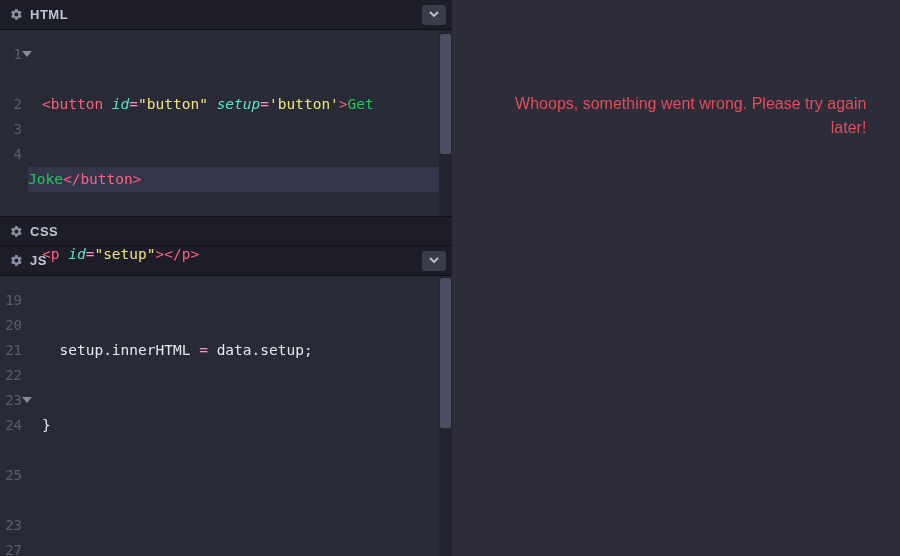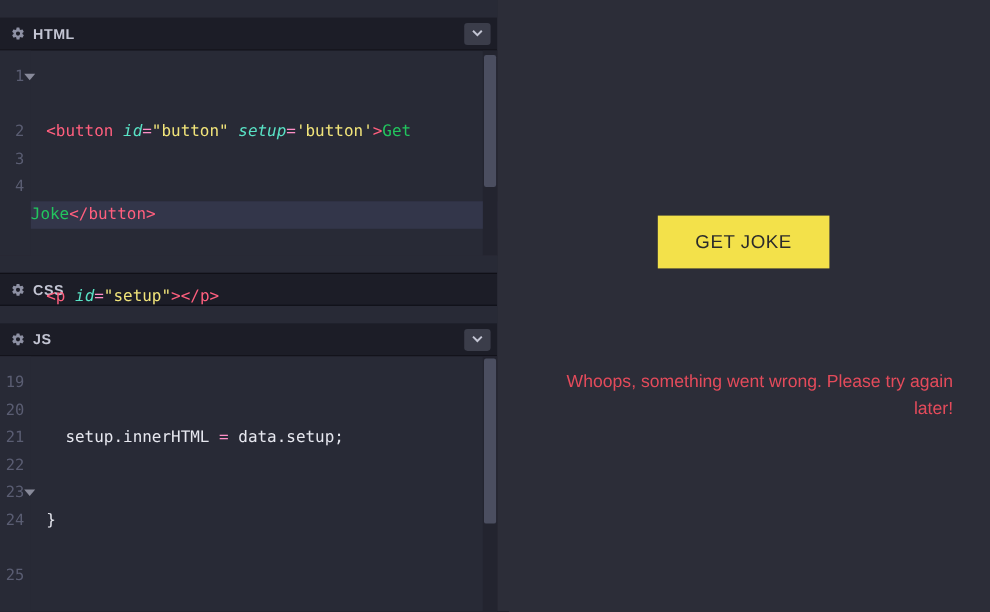--- a/index.html
+++ b/index.html
@@ -17,21 +17,21 @@
   }
   .panel-header .left-side { display:flex; align-items:center; gap:7px; }
   .gear-icon svg { display:block; }
   .chev-btn {
     width:24px; height:20px; border-radius:3px; background:#3b3d4a;
     display:flex; align-items:center; justify-content:center;
   }
   .chev-btn svg { display:block; }
   
   
-  .editor-panel { display:flex; flex-direction:column;margin-top:16px; }
+  .editor-panel { display:flex; flex-direction:column; }
   .editor-body { display:flex; background:#282a36; position:relative; }
   .gutter {
     width:28px; background:#282a36; color:#5a5d72; text-align:right;
     font-family: "SFMono-Regular", Menlo, Consolas, monospace;
     font-size:14px; line-height:25px; padding:12px 6px 12px 0; user-select:none;
   }
   .gutter .ln { height:25px; }
   .gutter .fold { position:relative; }
   .gutter .fold::after {
     content:""; position:absolute; right:-10px; top:9px;
@@ -183,16 +183,15 @@
               <div class="scroll-thumb" style="top:2px;height:150px;"></div>
             </div>
           </div>
         </div>
       </div>
 
     </div>
   </div>
 
   <div class="right">
-    <button class="preview-button">GET JOKE</button>
     <div class="preview-error">Whoops, something went wrong. Please try again later!</div>
   </div>
 </div>
 
 </body></html>

